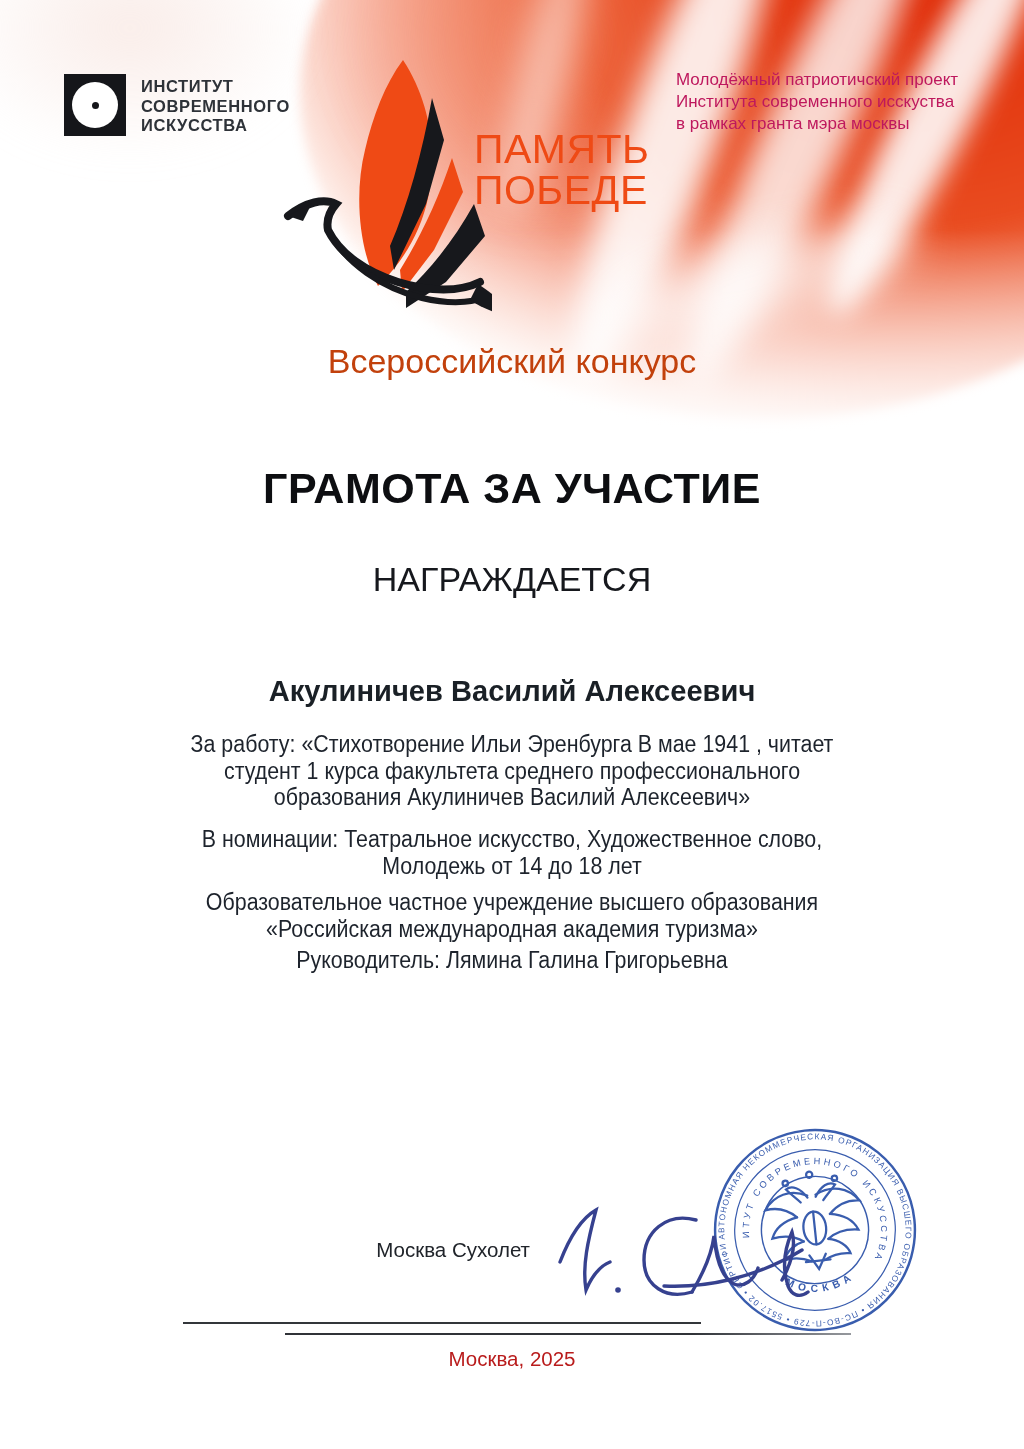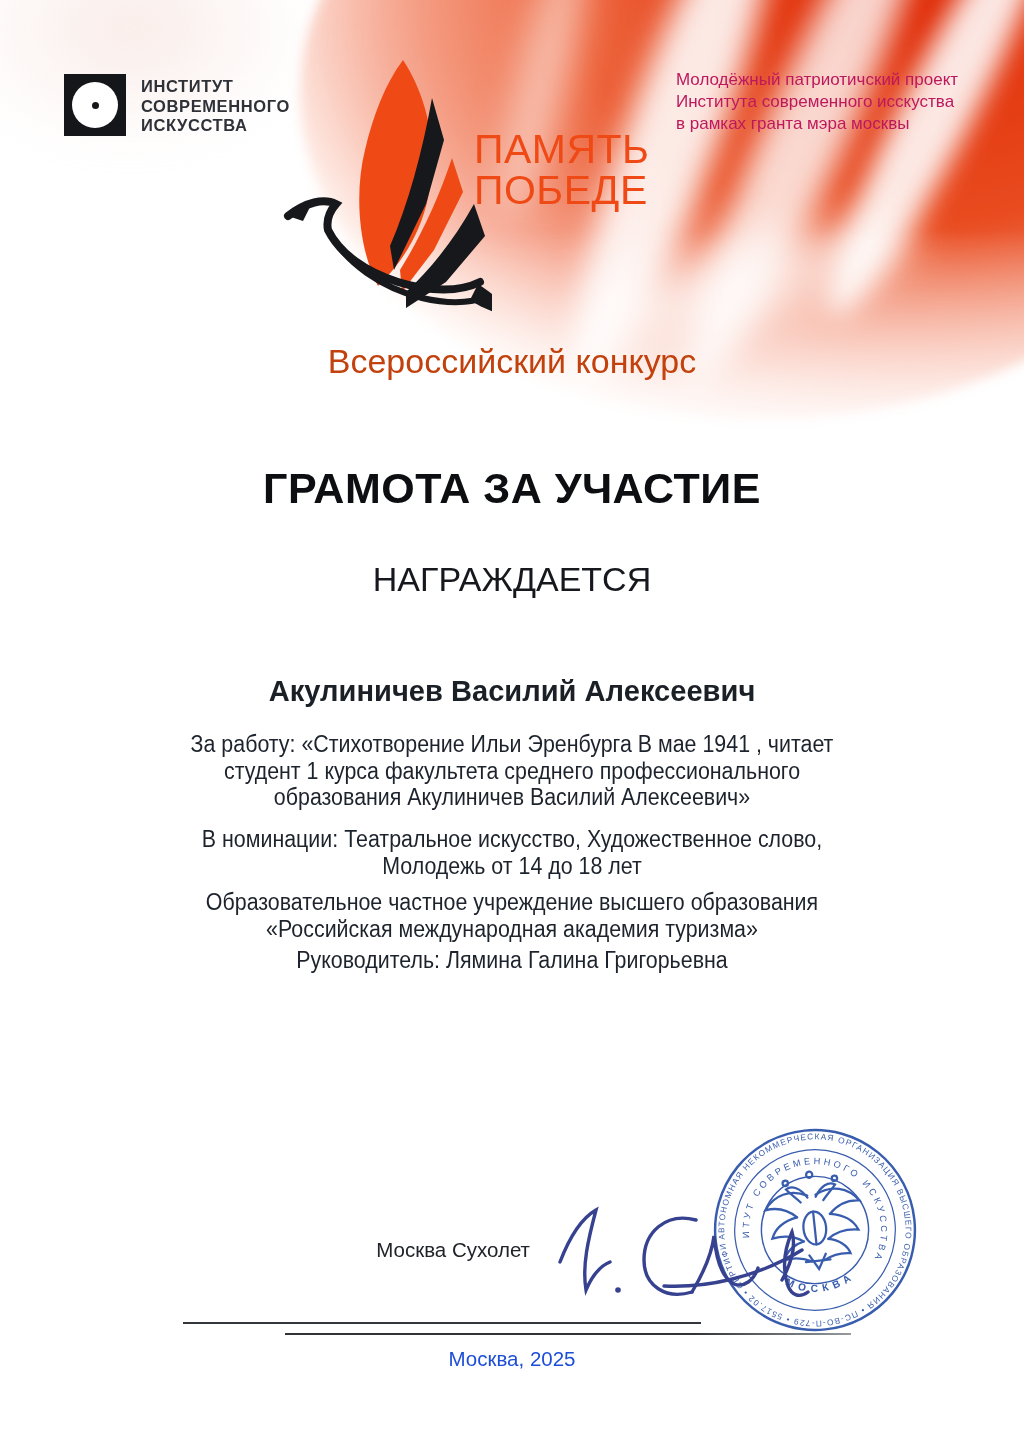--- a/index.html
+++ b/index.html
@@ -41,21 +41,21 @@
   .award-title{font-size:43px;font-weight:700;letter-spacing:.5px;color:#0d0e11;}
   .award-lead{font-size:34px;color:#16181d;}
   .name{font-size:30px;font-weight:700;color:#1a2026;transform:scaleX(.97);transform-origin:50% 0;}
   .cond{transform:scaleX(.93);transform-origin:50% 0;}
   .bodytxt{font-size:23px;line-height:26.5px;color:#1d232c;}
 
   
   .rector{left:60px;top:1236px;width:470px;text-align:right;font-size:20.5px;line-height:27px;color:#20242a;}
   .sigline{height:2px;background:#33363a;}
   .sigline2{background:linear-gradient(90deg,#303338 72%,#96999e 100%);}
-  .footer{font-size:20.5px;color:#1d4ed8;}
+  .footer{font-size:20.5px;color:#b91c1c;}
   .sr{position:absolute;width:1px;height:1px;overflow:hidden;opacity:0;}
 </style>
 </head>
 <body>
 
 <div class="page">
 
   <div class="bg">
     <div class="bg-red"></div>
     <div class="bg-wash"></div>

